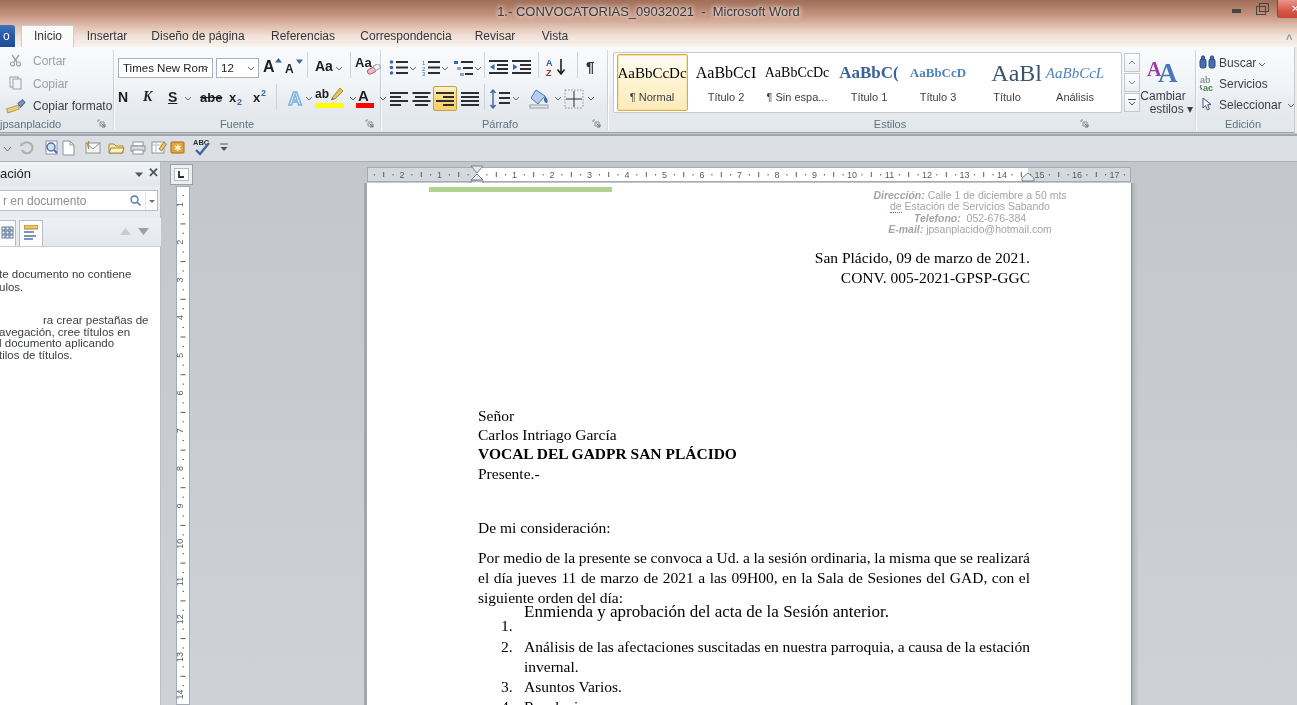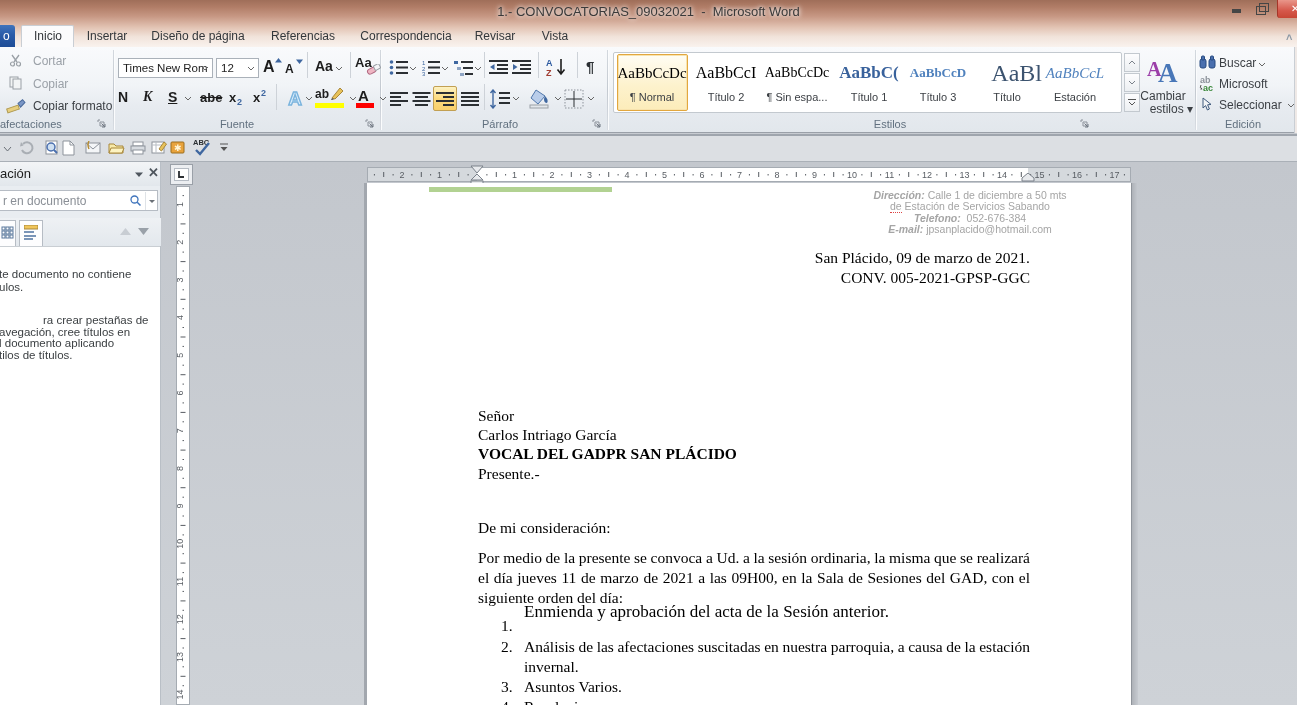--- a/index.html
+++ b/index.html
@@ -28,21 +28,21 @@
 <div class="abs" style="left:0px;top:47px;width:1297px;height:86px;background:linear-gradient(#f9fafc 0%,#f1f4f7 45%,#e7ebf0 70%,#e2e7ec 100%);border-bottom:1px solid #9aa0a8;"></div>
 <div class="abs" style="left:1294px;top:47px;width:3px;height:86px;background:#efe9e6;border-left:1px solid #c9ced4;"></div>
 <div class="abs" style="left:113px;top:50px;width:1px;height:80px;background:linear-gradient(#d3d8de,#c3c9d0 50%,#d8dce2);"></div>
 <div class="abs" style="left:114px;top:50px;width:1px;height:80px;background:#fbfcfd;"></div>
 <div class="abs" style="left:380px;top:50px;width:1px;height:80px;background:linear-gradient(#d3d8de,#c3c9d0 50%,#d8dce2);"></div>
 <div class="abs" style="left:381px;top:50px;width:1px;height:80px;background:#fbfcfd;"></div>
 <div class="abs" style="left:607px;top:50px;width:1px;height:80px;background:linear-gradient(#d3d8de,#c3c9d0 50%,#d8dce2);"></div>
 <div class="abs" style="left:608px;top:50px;width:1px;height:80px;background:#fbfcfd;"></div>
 <div class="abs" style="left:1195px;top:50px;width:1px;height:80px;background:linear-gradient(#d3d8de,#c3c9d0 50%,#d8dce2);"></div>
 <div class="abs" style="left:1196px;top:50px;width:1px;height:80px;background:#fbfcfd;"></div>
-<div class="abs" style="left:0px;top:118px;white-space:nowrap;color:#61707f;font-size:11px;">afectaciones</div>
+<div class="abs" style="left:0px;top:118px;white-space:nowrap;color:#61707f;font-size:11px;">jpsanplacido</div>
 <svg class="abs" style="left:97px;top:119px" width="10" height="10" viewBox="0 0 10 10">
     <path d="M1 3 L1 1 L3 1" stroke="#8b919a" fill="none"></path>
     <path d="M3 3 L7 3 L7 7 L3 7 Z" fill="none" stroke="#8b919a"></path>
     <path d="M4.5 4.5 L8 8 M8 5 L8 8 L5 8" stroke="#6f7681" fill="none"></path>
   </svg>
 <svg class="abs" style="left:9px;top:54px" width="13" height="13" viewBox="0 0 13 13">
     <path d="M3 1 L8 8 M10 1 L5 8" stroke="#9aa0a6" stroke-width="1.3" fill="none"></path>
     <circle cx="3.5" cy="10" r="2" fill="none" stroke="#9aa0a6" stroke-width="1.2"></circle>
     <circle cx="9.5" cy="10" r="2" fill="none" stroke="#9aa0a6" stroke-width="1.2"></circle>
   </svg>
@@ -254,21 +254,21 @@
 <div class="abs" style="left:691px;top:91px;white-space:nowrap;width:70px;text-align:center;font-size:11px;color:#3b3f44;">Título 2</div>
 <div class="abs ser" style="left:762px;top:60px;white-space:nowrap;width:70px;text-align:center;font-size:14px;color:#000;font-weight:normal;font-style:normal;overflow:hidden;height:26px;line-height:26px;">AaBbCcDc</div>
 <div class="abs" style="left:762px;top:91px;white-space:nowrap;width:70px;text-align:center;font-size:11px;color:#3b3f44;">¶ Sin espa...</div>
 <div class="abs ser" style="left:834px;top:60px;white-space:nowrap;width:70px;text-align:center;font-size:17px;color:#39629c;font-weight:bold;font-style:normal;overflow:hidden;height:26px;line-height:26px;">AaBbC‌(</div>
 <div class="abs" style="left:834px;top:91px;white-space:nowrap;width:70px;text-align:center;font-size:11px;color:#3b3f44;">Título 1</div>
 <div class="abs ser" style="left:903px;top:60px;white-space:nowrap;width:70px;text-align:center;font-size:13px;color:#4f81bd;font-weight:bold;font-style:normal;overflow:hidden;height:26px;line-height:26px;">AaBbCcD</div>
 <div class="abs" style="left:903px;top:91px;white-space:nowrap;width:70px;text-align:center;font-size:11px;color:#3b3f44;">Título 3</div>
 <div class="abs ser" style="left:972px;top:60px;white-space:nowrap;width:70px;text-align:right;font-size:24px;color:#3c536f;font-weight:normal;font-style:normal;overflow:hidden;height:26px;line-height:26px;">AaBl</div>
 <div class="abs" style="left:972px;top:91px;white-space:nowrap;width:70px;text-align:center;font-size:11px;color:#3b3f44;">Título</div>
 <div class="abs ser" style="left:1040px;top:60px;white-space:nowrap;width:70px;text-align:center;font-size:15px;color:#4f81bd;font-weight:normal;font-style:italic;overflow:hidden;height:26px;line-height:26px;">AaBbCcL</div>
-<div class="abs" style="left:1040px;top:91px;white-space:nowrap;width:70px;text-align:center;font-size:11px;color:#3b3f44;">Estación</div>
+<div class="abs" style="left:1040px;top:91px;white-space:nowrap;width:70px;text-align:center;font-size:11px;color:#3b3f44;">Análisis</div>
 <div class="abs" style="left:1124px;top:53px;width:16px;height:19px;background:linear-gradient(#fdfdfe,#eceff2);border:1px solid #c3c9cf;"></div>
 <svg class="abs" style="left:1128px;top:60px" width="8" height="5" viewBox="0 0 8 5">
     <path d="M1 4 L4 1 L7 4" stroke="#7a818a" fill="none"></path>
   </svg>
 <div class="abs" style="left:1124px;top:73px;width:16px;height:19px;background:linear-gradient(#fdfdfe,#eceff2);border:1px solid #c3c9cf;"></div>
 <svg class="abs" style="left:1128px;top:80px" width="8" height="5" viewBox="0 0 8 5">
     <path d="M1 1 L4 4 L7 1" stroke="#7a818a" fill="none"></path>
   </svg>
 <div class="abs" style="left:1124px;top:93px;width:16px;height:19px;background:linear-gradient(#fdfdfe,#eceff2);border:1px solid #c3c9cf;"></div>
 <svg class="abs" style="left:1128px;top:98px" width="8" height="8" viewBox="0 0 8 8">
@@ -291,21 +291,21 @@
 <div class="abs" style="left:1219px;top:56px;white-space:nowrap;font-size:12px;color:#3b3f44;">Buscar</div>
 <svg class="abs" style="left:1258px;top:62px" width="8" height="5" viewBox="0 0 8 5">
     <path d="M1 1 L4 4 L7 1" stroke="#666" fill="none"></path>
   </svg>
 <svg class="abs" style="left:1198px;top:75px" width="18" height="17" viewBox="0 0 18 17">
     <text x="2" y="8" font-size="9" font-weight="bold" fill="#8d939b" font-family="Liberation Sans">ab</text>
     <text x="5" y="16" font-size="9" font-weight="bold" fill="#3c8a3c" font-family="Liberation Sans">ac</text>
     <path d="M3 10 Q1 13 4 14" stroke="#555" fill="none"></path>
     <path d="M3.2 12.5 L4.6 14.2 L2.4 14.8 Z" fill="#555"></path>
   </svg>
-<div class="abs" style="left:1219px;top:77px;white-space:nowrap;font-size:12px;color:#3b3f44;">Microsoft</div>
+<div class="abs" style="left:1219px;top:77px;white-space:nowrap;font-size:12px;color:#3b3f44;">Servicios</div>
 <svg class="abs" style="left:1201px;top:97px" width="12" height="15" viewBox="0 0 12 15">
     <path d="M2 1 L2 11 L4.6 8.6 L6.4 13 L8.4 12 L6.6 7.8 L10 7.4 Z" fill="#f2f4f6" stroke="#3f5a7d"></path>
   </svg>
 <div class="abs" style="left:1219px;top:98px;white-space:nowrap;font-size:12px;color:#3b3f44;">Seleccionar</div>
 <svg class="abs" style="left:1287px;top:103px" width="8" height="5" viewBox="0 0 8 5">
     <path d="M1 1 L4 4 L7 1" stroke="#666" fill="none"></path>
   </svg>
 <div class="abs" style="left:0px;top:134px;width:1297px;height:28px;background:#dcdfe3;border-top:2px solid #9fa5ad;border-bottom:1px solid #aab0b7;"></div>
 <svg class="abs" style="left:3px;top:146px" width="9 " height="6" viewBox="0 0 9 6">
     <path d="M1 1 L4.5 5 L8 1" stroke="#6a7077" fill="none"></path>

